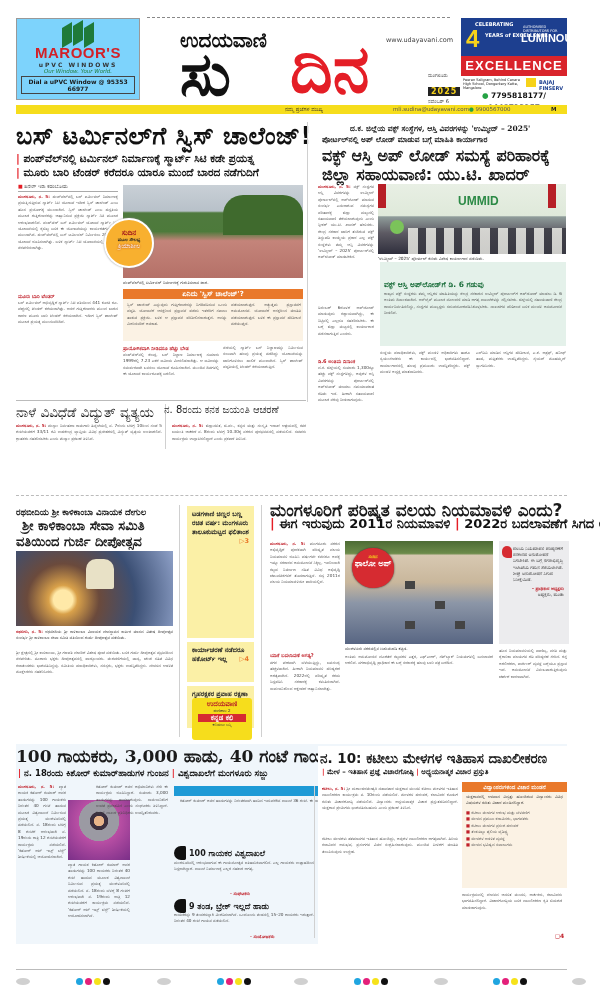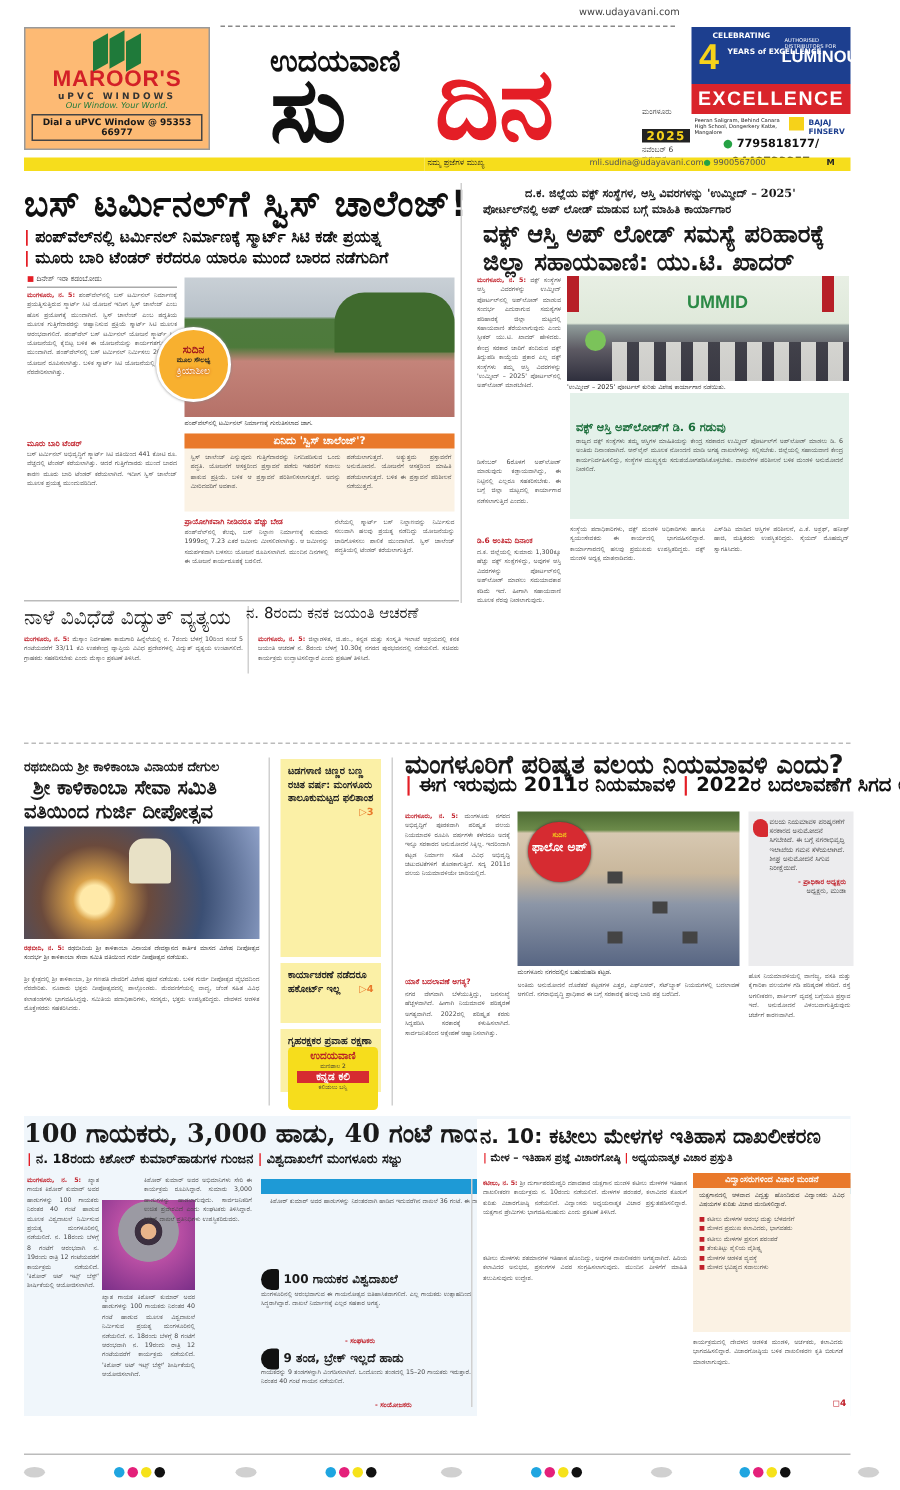--- a/index.html
+++ b/index.html
@@ -2,30 +2,30 @@
 <html><head>
 <meta charset="utf-8">
 <style>
   * { box-sizing: border-box; margin: 0; padding: 0; }
   html, body { width: 600px; height: 993px; background: #ffffff; overflow: hidden; }
   body { font-family: "DejaVu Sans", sans-serif; color: #1a1a1a; position: relative; }
 
   .abs { position: absolute; }
 
   
-  .ad-left { left: 16px; top: 18px; width: 124px; height: 82px; border: 1px solid #999; background: #fdba74; text-align: center; }
+  .ad-left { left: 16px; top: 18px; width: 124px; height: 82px; border: 1px solid #999; background: #7dd3fc; text-align: center; }
   .ad-left .logo-leaf { width: 36px; height: 22px; margin: 4px auto 0; position: relative; }
   .ad-left .logo-leaf span { position: absolute; width: 10px; height: 20px; background: #1f7a3a; transform: skewY(-30deg); }
   .ad-left .brand { color: #d32027; font-weight: bold; font-size: 15px; line-height: 16px; font-family: "Liberation Sans", sans-serif; letter-spacing: 0.5px; }
   .ad-left .sub { font-size: 6px; font-weight: bold; letter-spacing: 2px; color: #333; }
   .ad-left .tag { font-size: 5.5px; color: #1f7a3a; font-style: italic; }
   .ad-left .dial { margin: 2px 4px 0; border: 1px solid #444; font-size: 6px; font-weight: bold; padding: 1px 0; }
 
   .topline { left: 147px; top: 17px; width: 303px; border-top: 1px dashed #888; }
-  .site-url { left: 386px; top: 4px; font-size: 6.5px; color: #444; }
+  .site-url { left: 386px; top: 36px; font-size: 6.5px; color: #444; }
 
   .mast-small { left: 180px; top: 28px; font-size: 20px; font-weight: bold; color: #111; font-family: "DejaVu Sans", sans-serif; }
   .mast-big-1 { left: 180px; top: 44px; font-size: 60px; font-weight: bold; color: #111; line-height: 60px; font-family: "DejaVu Serif", serif; }
   .mast-big-2 { left: 290px; top: 36px; font-size: 66px; font-weight: bold; color: #e41e26; line-height: 66px; font-family: "DejaVu Serif", serif; }
 
   .issue-box { left: 428px; top: 72px; text-align: left; }
   .issue-box .lbl { font-size: 5px; color: #333; }
   .issue-box .year { display: inline-block; background: #222; color: #f6d21a; font-size: 8px; font-weight: bold; padding: 0 3px; letter-spacing: 1px; }
   .issue-box .line { font-size: 5px; color: #333; }
 

